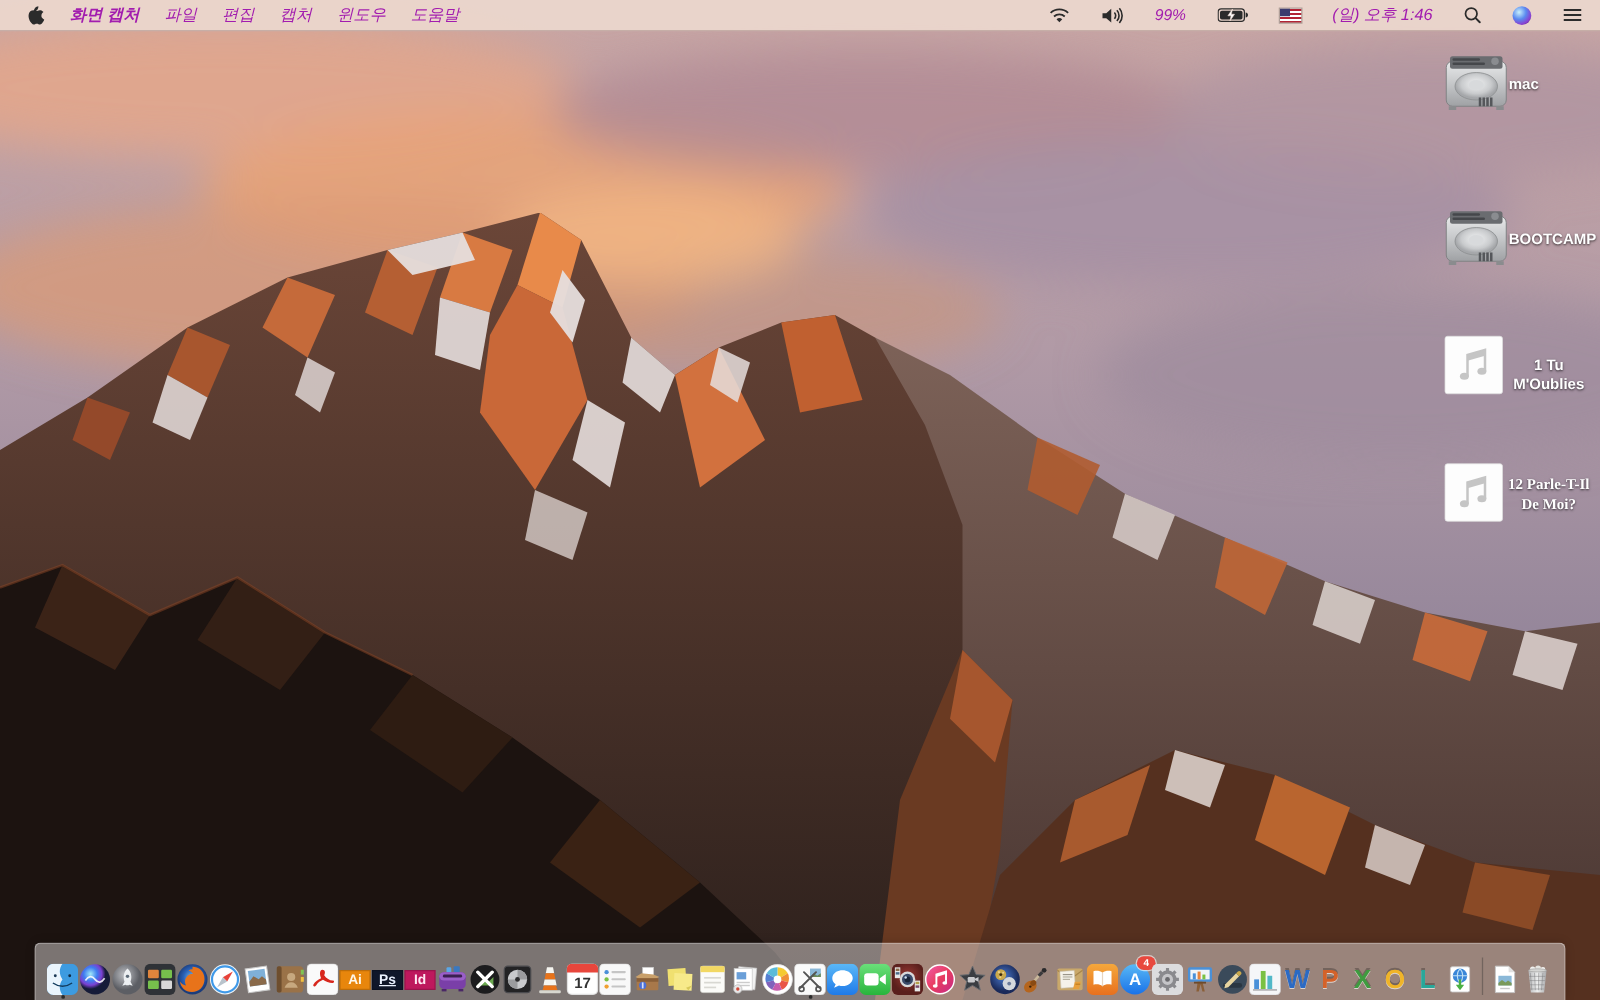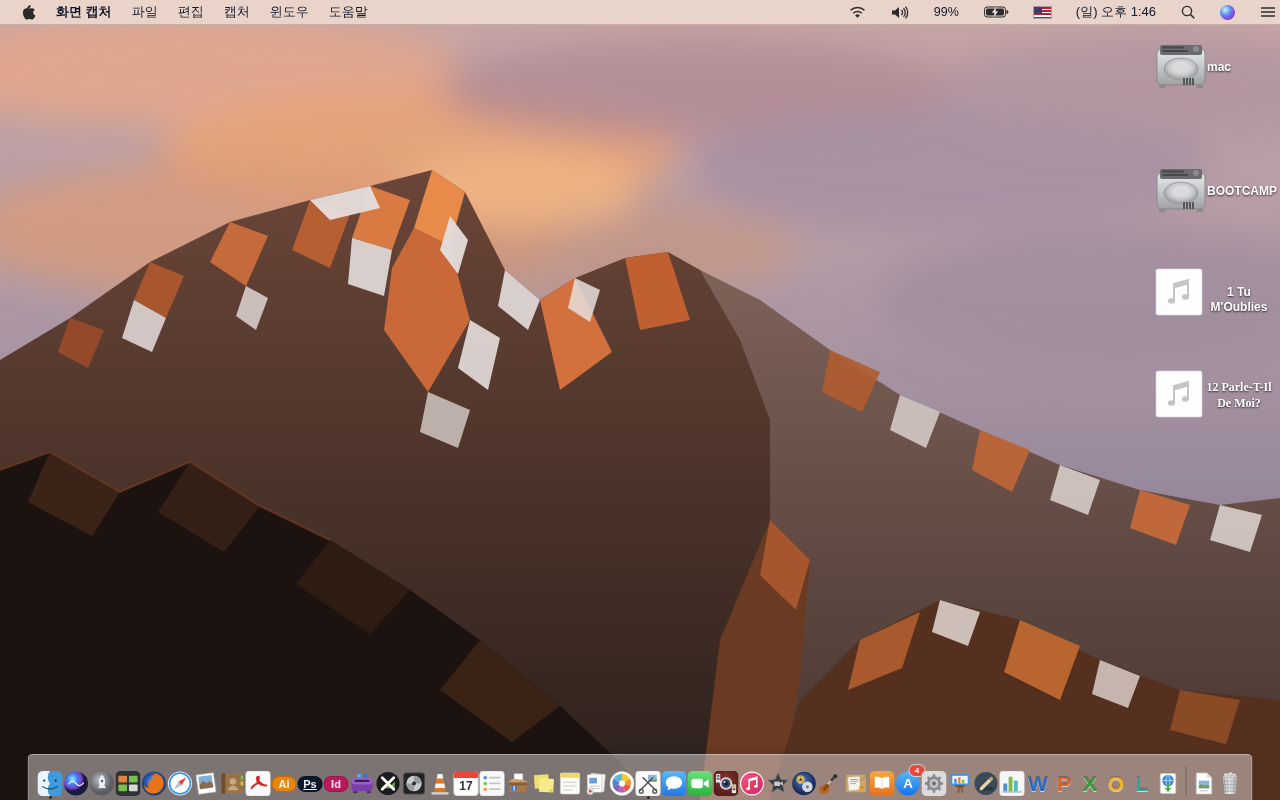--- a/index.html
+++ b/index.html
@@ -7,26 +7,26 @@
   #stage{position:relative;width:1280px;height:800px;background:#8f8298;}
 
   
   #wallpaper{position:absolute;inset:0;}
   #wallpaper svg{display:block;width:100%;height:100%;}
 
   
   #menubar{position:absolute;top:0;left:0;right:0;height:24px;
     background:rgba(236,215,206,0.93);border-bottom:1px solid rgba(90,60,60,.25);
     display:flex;align-items:flex-start;justify-content:space-between;
-    font-size:13px;color:#0f172a;z-index:30;}
+    font-size:13px;color:#a21caf;z-index:30;font-style:italic;}
   #menubar-left{display:flex;align-items:center;gap:0;padding-left:12px;}
   .menu-item{padding:0 10px;line-height:24px;cursor:default;white-space:nowrap;}
   .menu-item.bold{font-weight:bold;}
   .apple-menu{padding:0 10px;display:flex;align-items:center;}
-  #menubar-right{display:flex;align-items:center;gap:17px;}
+  #menubar-right{display:flex;align-items:center;gap:17px;padding-right:10px;}
   .status-item{display:flex;align-items:center;padding:0 4px;line-height:24px;}
   .pct{font-size:12.5px;}
   .clock{font-size:13px;padding:0 4px;white-space:nowrap;}
   .flag{position:relative;width:17px;height:11px;
     background:repeating-linear-gradient(180deg,#b22234 0 1.6px,#ffffff 1.6px 3.2px);
     outline:1px solid rgba(0,0,0,.25);}
   .flag .canton{position:absolute;left:0;top:0;width:8px;height:6px;background:#3c3b6e;}
   .siri-dot{width:15px;height:15px;border-radius:50%;
     background:radial-gradient(circle at 35% 32%, #c8f0fb 0%, #5a8af0 40%, #8a3fd0 70%, #1b1f3a 100%);}
 
@@ -42,21 +42,21 @@
     height:38px;display:flex;align-items:flex-end;gap:1px;padding:3px 9px 4px 9px;
     background:rgba(240,236,234,0.45);border:1px solid rgba(255,255,255,.35);border-bottom:none;
     border-radius:5px 5px 0 0;z-index:30;box-shadow:0 0 8px rgba(0,0,0,.15);}
   .dock-item{position:relative;width:25px;height:28px;display:flex;align-items:flex-end;
     justify-content:center;cursor:default;}
   .dock-item .art{width:25px;height:25px;display:flex;align-items:center;justify-content:center;}
   .dock-item svg{display:block;width:25px;height:25px;}
   .dock-item .run-dot{position:absolute;bottom:-3px;left:50%;transform:translateX(-50%);
     width:3px;height:3px;border-radius:50%;background:#2b2b2b;}
   .dock-sep{width:1px;height:30px;margin:0 4px;background:rgba(40,40,40,.35);align-self:flex-end;}
-  .tile{width:25px;height:16px;border-radius:12px;display:flex;align-items:center;
+  .tile{width:25px;height:16px;border-radius:0;display:flex;align-items:center;
     justify-content:center;font-weight:bold;font-size:11px;box-shadow:inset 0 0 0 1px rgba(0,0,0,.18);}
   .olet{font-size:21px;font-weight:bold;line-height:25px;
     text-shadow:0 1px 0 rgba(255,255,255,.65), 0 -1px 0 rgba(0,0,0,.25);}
   .cal{width:25px;height:25px;background:#fff;border-radius:4px;overflow:hidden;
     box-shadow:inset 0 0 0 1px rgba(0,0,0,.12);}
   .cal-top{height:7px;background:#e8463c;}
   .cal-num{font-size:12px;font-weight:bold;color:#333;text-align:center;line-height:17px;}
   .badge{position:absolute;top:-3px;right:-4px;min-width:11px;height:11px;border-radius:6px;
     background:#e8483e;color:#fff;font-size:8px;font-weight:bold;line-height:11px;
     text-align:center;padding:0 2px;box-shadow:0 0 0 1px rgba(255,255,255,.6);}

